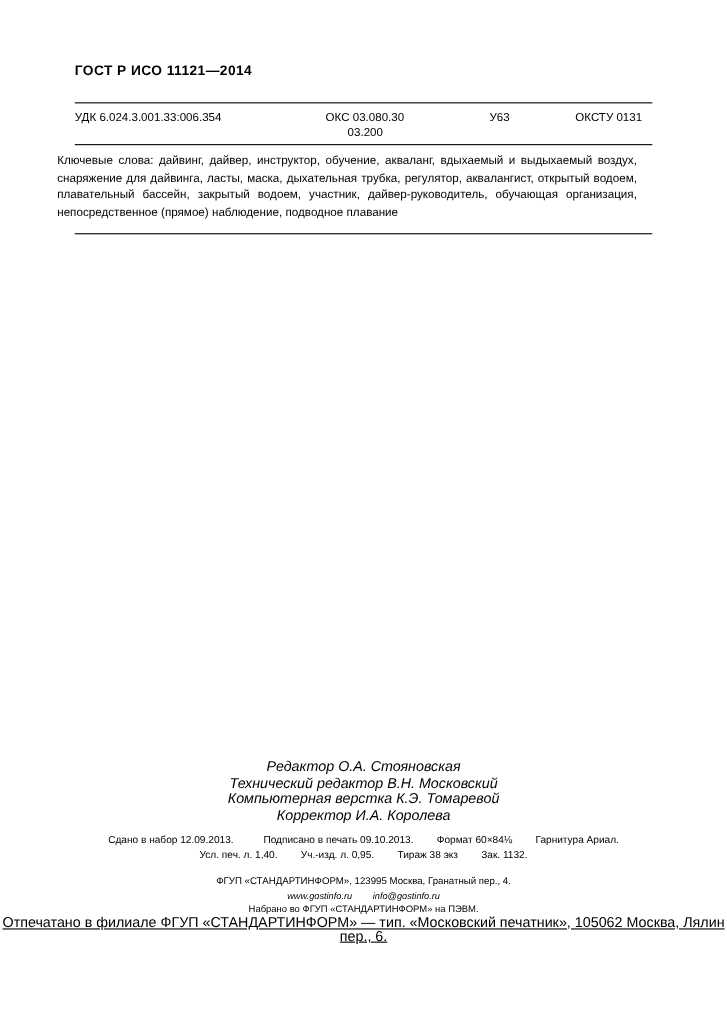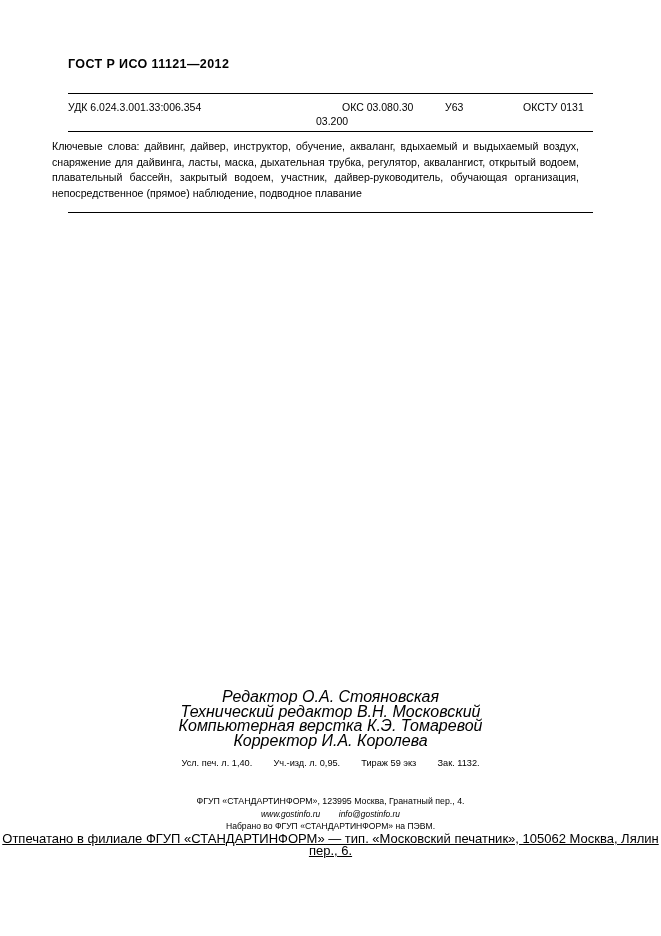--- a/index.html
+++ b/index.html
@@ -60,21 +60,20 @@
     left: 0;
     top: 0;
     white-space: nowrap;
     text-align: center;
   }
   .codes .c-oks {
     position: absolute;
     left: 228px;
     top: 0;
     white-space: nowrap;
-    margin-left: 46px;
   }
   .codes .c-oks2 {
     position: absolute;
     left: 248px;
     top: 14px;
     white-space: nowrap;
   }
   .codes .c-u63 {
     position: absolute;
     left: 377px;
@@ -102,21 +101,21 @@
     font-weight: normal;
   }
 
   
   .credits {
     position: absolute;
     left: 0;
     top: 690px;
     width: 661px;
     text-align: center;
-    font-size: 16px;
+    font-size: 13px;
     line-height: 14.5px;
   }
   .credits div {
     font-style: italic;
   }
   .credits .nm {
     font-style: italic;
   }
 
   
@@ -148,21 +147,21 @@
   .publisher .pub-line1 { font-size: 8.8px; }
   .publisher .pub-www { font-size: 8.4px; font-style: italic; }
   .publisher .pub-line3 { font-size: 8.6px; }
   .publisher .pub-line4 { font-size: 13px; text-decoration: underline; }
 </style>
 </head>
 <body>
 
 <div class="page">
 
-  <div class="std-header">ГОСТ Р ИСО 11121—2012</div>
+  <div class="std-header">ГОСТ Р ИСО 11121—2014</div>
 
   <div class="rule rule-top"></div>
 
   <div class="codes">
     <span class="c-udk">УДК 6.024.3.001.33:006.354</span>
     <span class="c-oks">ОКС 03.080.30</span>
     <span class="c-oks2">03.200</span>
     <span class="c-u63">У63</span>
     <span class="c-okstu">ОКСТУ 0131</span>
   </div>
@@ -190,25 +189,34 @@
       <span class="nm">К.Э. Томаревой</span>
     </div>
     <div>
       <span>Корректор</span>
       <span class="nm">И.А. Королева</span>
     </div>
   </div>
 
   <div class="printinfo">
     <div class="row">
+      <span>Сдано в набор 12.09.2013.</span>
+      <span class="gap-lg"></span>
+      <span>Подписано в печать 09.10.2013.</span>
+      <span class="gap-md"></span>
+      <span>Формат 60×84⅛</span>
+      <span class="gap-md"></span>
+      <span>Гарнитура Ариал.</span>
+    </div>
+    <div class="row">
       <span>Усл. печ. л. 1,40.</span>
       <span class="gap-md"></span>
       <span>Уч.-изд. л. 0,95.</span>
       <span class="gap-md"></span>
-      <span>Тираж 59 экз</span>
+      <span>Тираж 38 экз</span>
       <span class="gap-md"></span>
       <span>Зак. 1132.</span>
     </div>
   </div>
 
   <div class="publisher">
     <div class="pub-line1">ФГУП «СТАНДАРТИНФОРМ», 123995 Москва, Гранатный пер., 4.</div>
     <div class="pub-www">
       <span>www.gostinfo.ru</span>
       <span class="gap-md" style="display:inline-block;width:14px;"></span>

